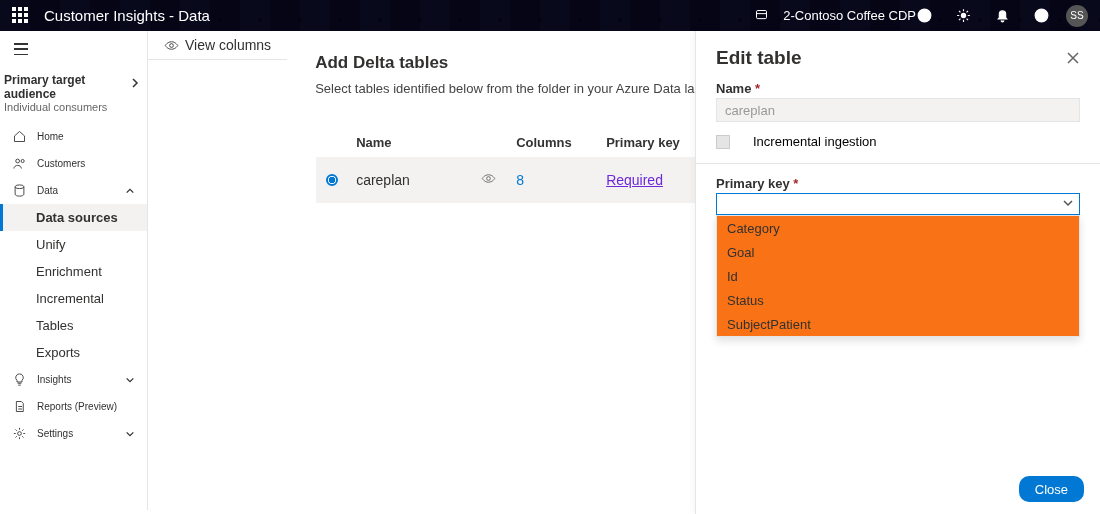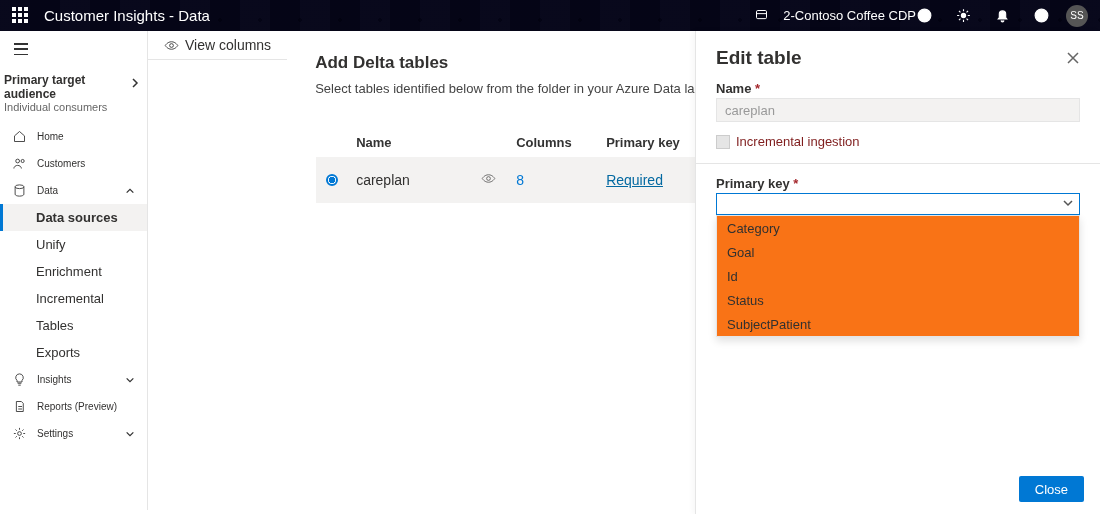--- a/index.html
+++ b/index.html
@@ -42,51 +42,51 @@
 
 .grid { border: 1px solid transparent; }
 .grid-head, .grid-row { display: grid; grid-template-columns: 40px 160px 90px 130px 90px; align-items: center; }
 .grid-head { font-size: 13px; font-weight: 600; color: #333; height: 30px; }
 .grid-head .include-col { display: flex; align-items: center; gap: 6px; }
 .grid-row { background: #f3f2f1; height: 46px; }
 .radio { width: 12px; height: 12px; border-radius: 50%; border: 2px solid #0078d4; background: radial-gradient(circle,#0078d4 0 3px, #fff 3px); margin-left: 10px; }
 .row-name { display: flex; align-items: center; gap: 12px; justify-content: space-between; padding-right: 20px;}
 .eye-small svg { width:15px; height:15px; fill:none; stroke:#555; stroke-width:1.3; }
 .col-link { color: #0078d4; }
-.req-link { color: #0369a1; text-decoration: underline; }
+.req-link { color: #6d28d9; text-decoration: underline; }
 .chk { width: 13px; height: 13px; background: #0078d4; display: inline-flex; align-items: center; justify-content: center; }
 .chk svg { width: 10px; height: 10px; stroke: #fff; stroke-width: 2.5; fill: none; }
 .info-icon { width: 13px; height: 13px; border: 1px solid #555; border-radius: 50%; display: inline-flex; align-items: center; justify-content: center; font-size: 9px; margin-left: 4px; }
 
 .footer { height: 41px; border-top: 1px solid #c2410c; display: flex; align-items: center; padding: 0 28px; }
 .btn-secondary { height: 26px; padding: 0 18px; border: 1px solid #8a8886; background: #fff; font-size: 13px; cursor: pointer; }
 
 
 .panel { position: absolute; top: 31px; right: 0; bottom: 0; width: 405px; background: #fff; border-left: 1px solid #e5e5e5; display: flex; flex-direction: column; box-shadow: -2px 0 6px rgba(0,0,0,.04);}
 .panel-head { display: flex; align-items: center; justify-content: space-between; padding: 16px 20px 12px; }
 .panel-title { font-size: 19px; font-weight: 600; }
 .close-x { width: 14px; height: 14px; cursor: pointer; }
 .close-x svg { width: 14px; height: 14px; stroke: #666; stroke-width: 1.5; }
 .panel-body { padding: 0 20px; flex: 1; }
 .field-label { font-size: 13px; font-weight: 600; margin-bottom: 2px; display: block; }
 .req-star { color: #a4262c; }
 .text-input { width: 100%; height: 24px; border: 1px solid #e5e5e5; background: #f3f2f1; color: #999; padding: 0 8px; font-size: 13px; margin-bottom: 12px; }
-.check-row { display: flex; align-items: center; gap: 6px; color: #7f1d1d; font-size: 13px; margin-bottom: 14px; }
+.check-row { display: flex; align-items: center; gap: 23px; color: #000000; font-size: 13px; margin-bottom: 14px; }
 .check-dis { width: 14px; height: 14px; background: #e5e5e5; border: 1px solid #ccc; }
 .divider { height: 1px; background: #e5e5e5; margin: 0 -20px 12px; }
 
 .combo { position: relative; }
 .combo-input { width: 100%; height: 22px; border: 1px solid #333; padding: 0 8px; font-size: 13px; outline: none; }
 .combo-input.focus { border: 1.5px solid #0078d4; }
 .combo-chev { position: absolute; right: 6px; top: 4px; pointer-events: none; }
 .dropdown { position: absolute; top: 22px; left: 0; right: 0; border: 1px solid #e5e5e5; background: #f97316; box-shadow: 0 4px 8px rgba(0,0,0,.12); z-index: 5; }
 .dd-item { height: 24px; display: flex; align-items: center; padding: 0 10px; font-size: 13px; cursor: pointer; }
 
 .panel-foot { padding: 12px 16px; display: flex; justify-content: flex-end; }
-.btn-primary { height: 26px; padding: 0 16px; border: none; background: #0078d4; color: #fff; font-size: 13px; cursor: pointer; border-radius: 2px;}
+.btn-primary { height: 26px; padding: 0 16px; border: none; background: #0078d4; color: #fff; font-size: 13px; cursor: pointer; border-radius: 10px;}
 </style>
 </head>
 <body>
 
 <div class="header">
   <div class="waffle">
       <span></span>
       <span></span>
       <span></span>
       <span></span>

